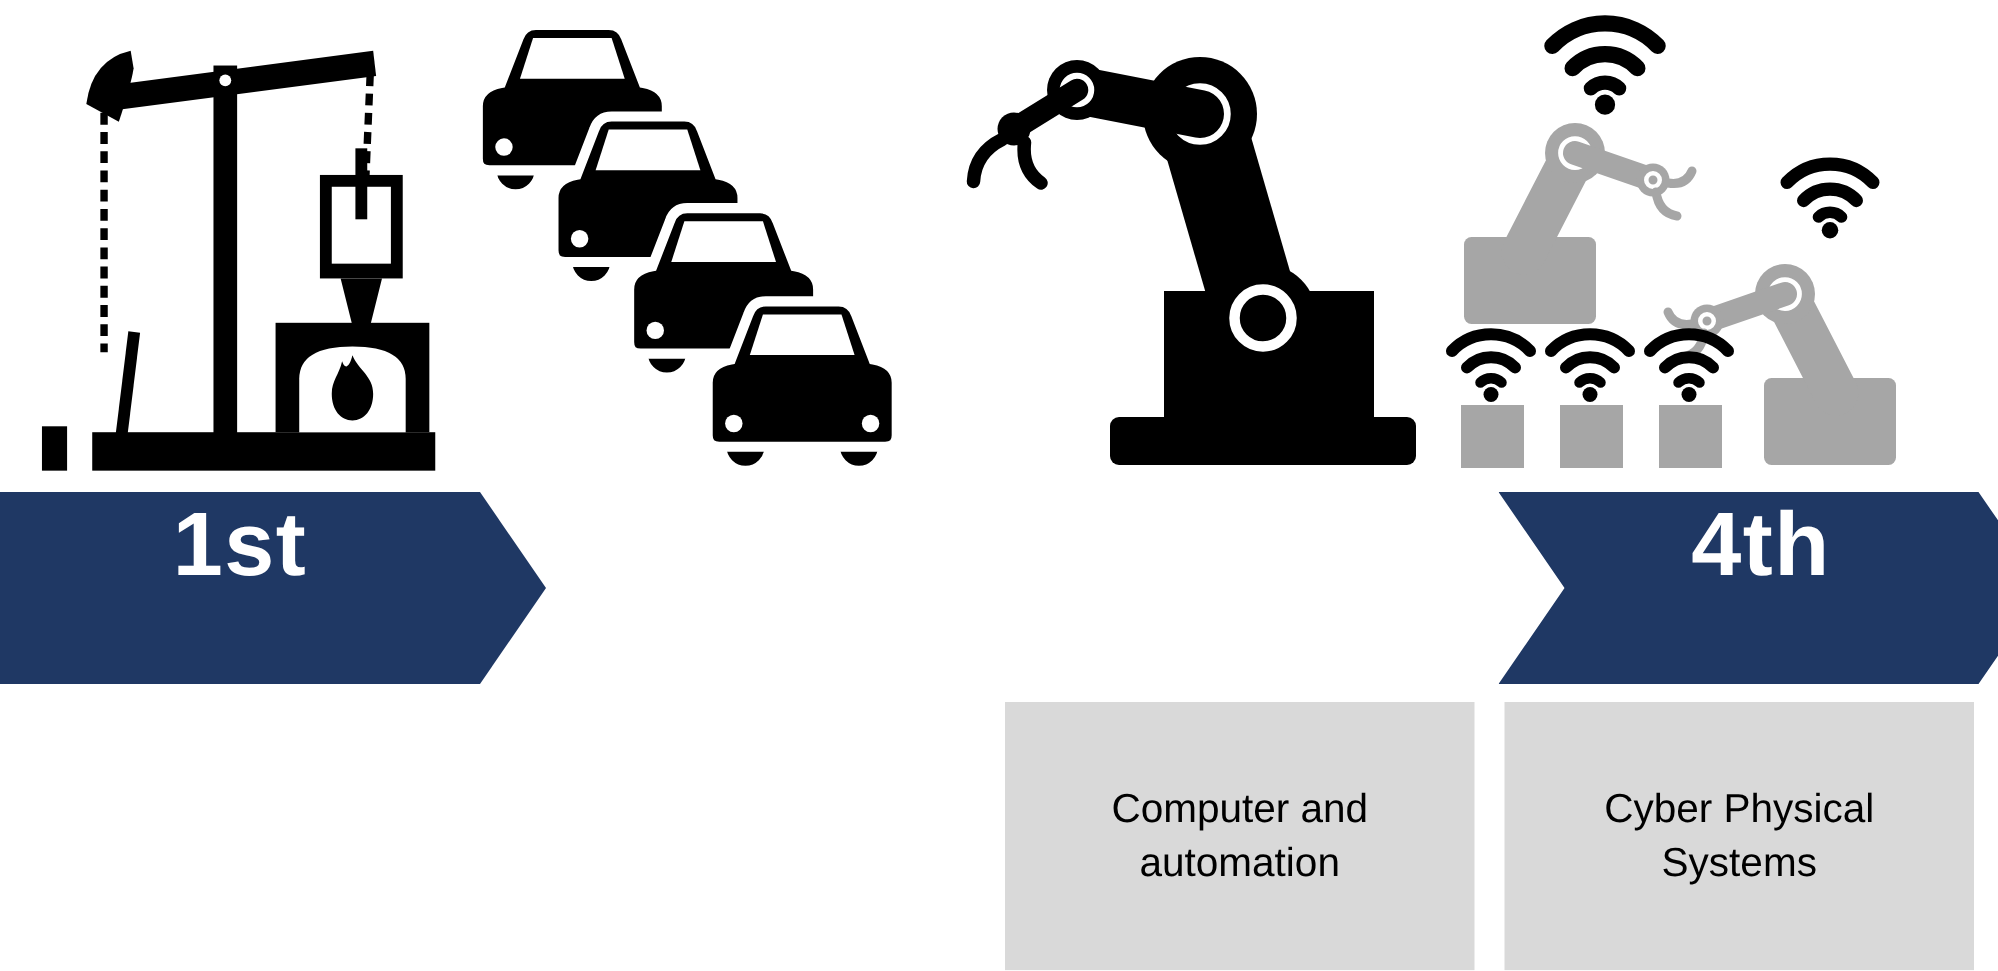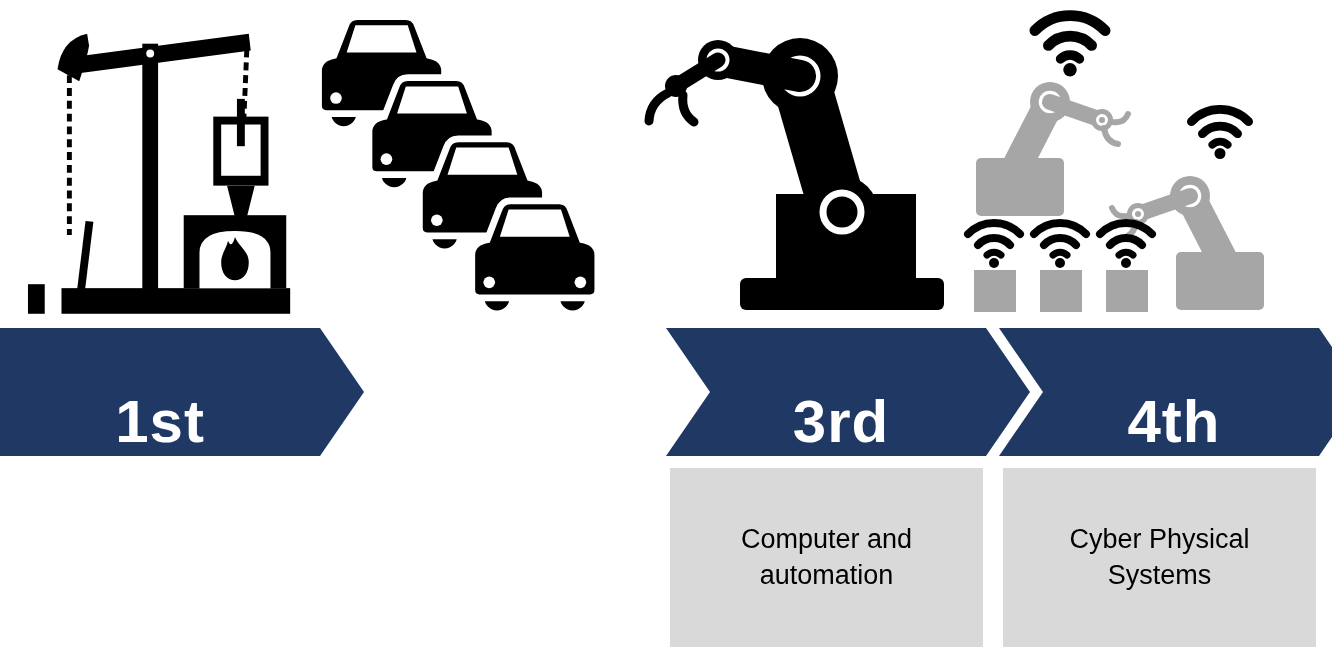--- a/index.html
+++ b/index.html
@@ -6,21 +6,21 @@
   * { margin:0; padding:0; box-sizing:border-box; }
   html,body { width:1332px; height:647px; background:#fff; overflow:hidden;
               font-family:"Liberation Sans", sans-serif; }
   #canvas { position:relative; width:1332px; height:647px; background:#fff; overflow:hidden; }
 
   .icon { position:absolute; }
 
   .chevron {
     position:absolute; top:328px; width:364px; height:128px;
     background: var(--navy, #1F3864);
-    display:flex; align-items:flex-end;
+    display:flex; align-items:flex-start;
   }
   .chevron.first   { clip-path: polygon(0 0, 320px 0, 364px 50%, 320px 100%, 0 100%); }
   .chevron.notched { clip-path: polygon(0 0, 320px 0, 364px 50%, 320px 100%, 0 100%, 44px 50%); }
   .chevron .label {
     width:320px; text-align:center; color:#fff;
     font-size:60px; font-weight:700; letter-spacing:1px;
   }
   .chevron.notched .label { transform: translateX(15px); }
 
   .desc {
@@ -117,23 +117,20 @@
     <use href="#wifi" transform="translate(102,230)"></use>
     <use href="#wifi" transform="translate(168,230)"></use>
     <rect x="16" y="262" width="42" height="42" fill="#A6A6A6"></rect>
     <rect x="82" y="262" width="42" height="42" fill="#A6A6A6"></rect>
     <rect x="148" y="262" width="42" height="42" fill="#A6A6A6"></rect>
   </svg>
 
   <div class="chevron first" style="left:0">
     <span class="label">1st</span>
   </div>
-  <div class="chevron notched" style="left:666px">
-    <span class="label">3rd</span>
-  </div>
   <div class="chevron notched" style="left:999px">
     <span class="label">4th</span>
   </div>
 
   <div class="desc" style="left:1003px">
     <span>Cyber Physical
 Systems</span>
   </div>
   <div class="desc" style="left:670px">
     <span>Computer and

